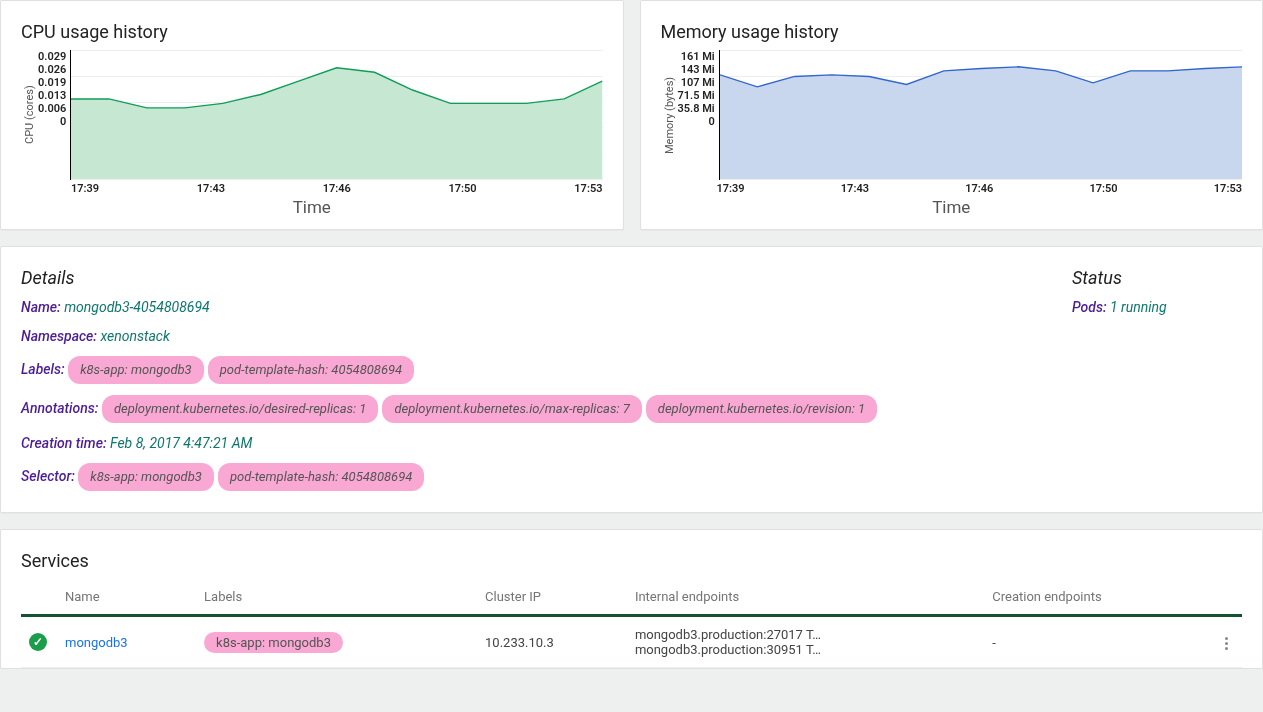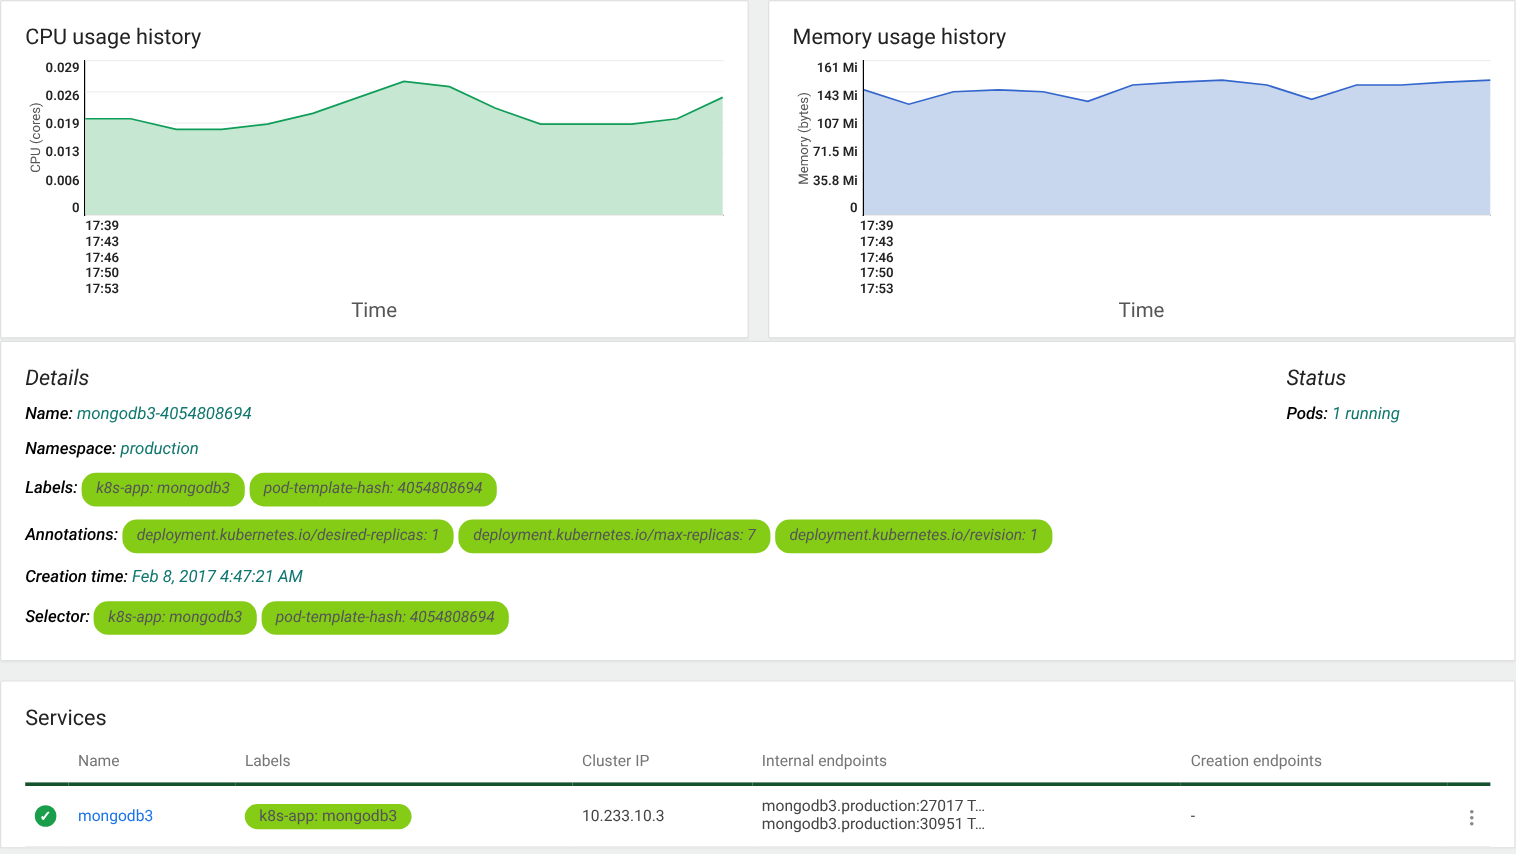--- a/index.html
+++ b/index.html
@@ -13,42 +13,42 @@
   .card {
     background: #fff;
     border: 1px solid #e0e0e0;
     border-radius: 2px;
     box-shadow: 0 1px 1px rgba(0,0,0,.03);
     padding: 16px 20px 12px 20px;
   }
   .charts-row {
     display: flex;
     gap: 16px;
-    padding: 0 0 2px 0;
+    padding: 0 0 16px 0;
   }
   .charts-row .card { flex: 1; }
   .card-title {
     font-size: 18px;
     font-weight: 400;
     color: #222;
     margin: 4px 0 8px 0;
   }
   .chart-wrap { display: flex; align-items: stretch; }
   .y-axis-label {
     writing-mode: vertical-rl;
     transform: rotate(180deg);
     font-size: 11px;
     color: #555;
     text-align: center;
     padding: 0 2px;
   }
   .y-ticks {
     display: flex;
     flex-direction: column;
-    justify-content: space-between;
+    justify-content: flex-start;
     font-size: 11px;
     color: #222;
     text-align: right;
     padding-right: 4px;
     font-weight: 600;
   }
   .plot {
     flex: 1;
     position: relative;
     height: 130px;
@@ -61,38 +61,37 @@
   }
   svg.series { position: absolute; inset: 0; width: 100%; height: 100%; }
   .x-ticks {
     display: flex;
     justify-content: space-between;
     font-size: 11px;
     font-weight: 600;
     color: #222;
     margin-top: 2px;
     margin-left: 50px;
-    flex-direction: column;
   }
   .x-ticks.mem { margin-left: 56px; }
   .x-axis-label {
     text-align: center;
     font-size: 17px;
     color: #555;
     margin-top: 2px;
   }
 
   .details-card { margin-bottom: 16px; font-style: italic; }
   .details-flex { display: flex; justify-content: space-between; align-items: flex-start; gap: 40px; }
   .kv-list > div { margin: 7px 0; line-height: 22px; }
-  .kv-list .k { font-weight: 500; color: #000000; }
+  .kv-list .k { font-weight: 500; color: #4c1d95; }
   .kv-list .v { color: #0f766e; }
   .chip {
     display: inline-block;
-    background: #84cc16;
+    background: #f9a8d4;
     color: #555;
     border-radius: 12px;
     padding: 3px 12px;
     margin: 2px 4px 2px 0;
     font-size: 13px;
   }
 
   .services-card { padding-bottom: 0; }
   .svc-table { width: 100%; border-collapse: collapse; margin-top: 8px; }
   .svc-table th {
@@ -206,21 +205,21 @@
   <div class="details-flex">
     <div style="flex:1">
       <div class="card-title">Details</div>
       <div class="kv-list">
         <div>
           <span class="k">Name:</span>
           <span class="v">mongodb3-4054808694</span>
         </div>
         <div>
           <span class="k">Namespace:</span>
-          <span class="v">production</span>
+          <span class="v">xenonstack</span>
         </div>
         <div>
           <span class="k">Labels:</span>
           <span id="details-labels"><span class="chip">k8s-app: mongodb3</span><span class="chip">pod-template-hash: 4054808694</span></span>
         </div>
         <div>
           <span class="k">Annotations:</span>
           <span id="details-annotations"><span class="chip">deployment.kubernetes.io/desired-replicas: 1</span><span class="chip">deployment.kubernetes.io/max-replicas: 7</span><span class="chip">deployment.kubernetes.io/revision: 1</span></span>
         </div>
         <div>

